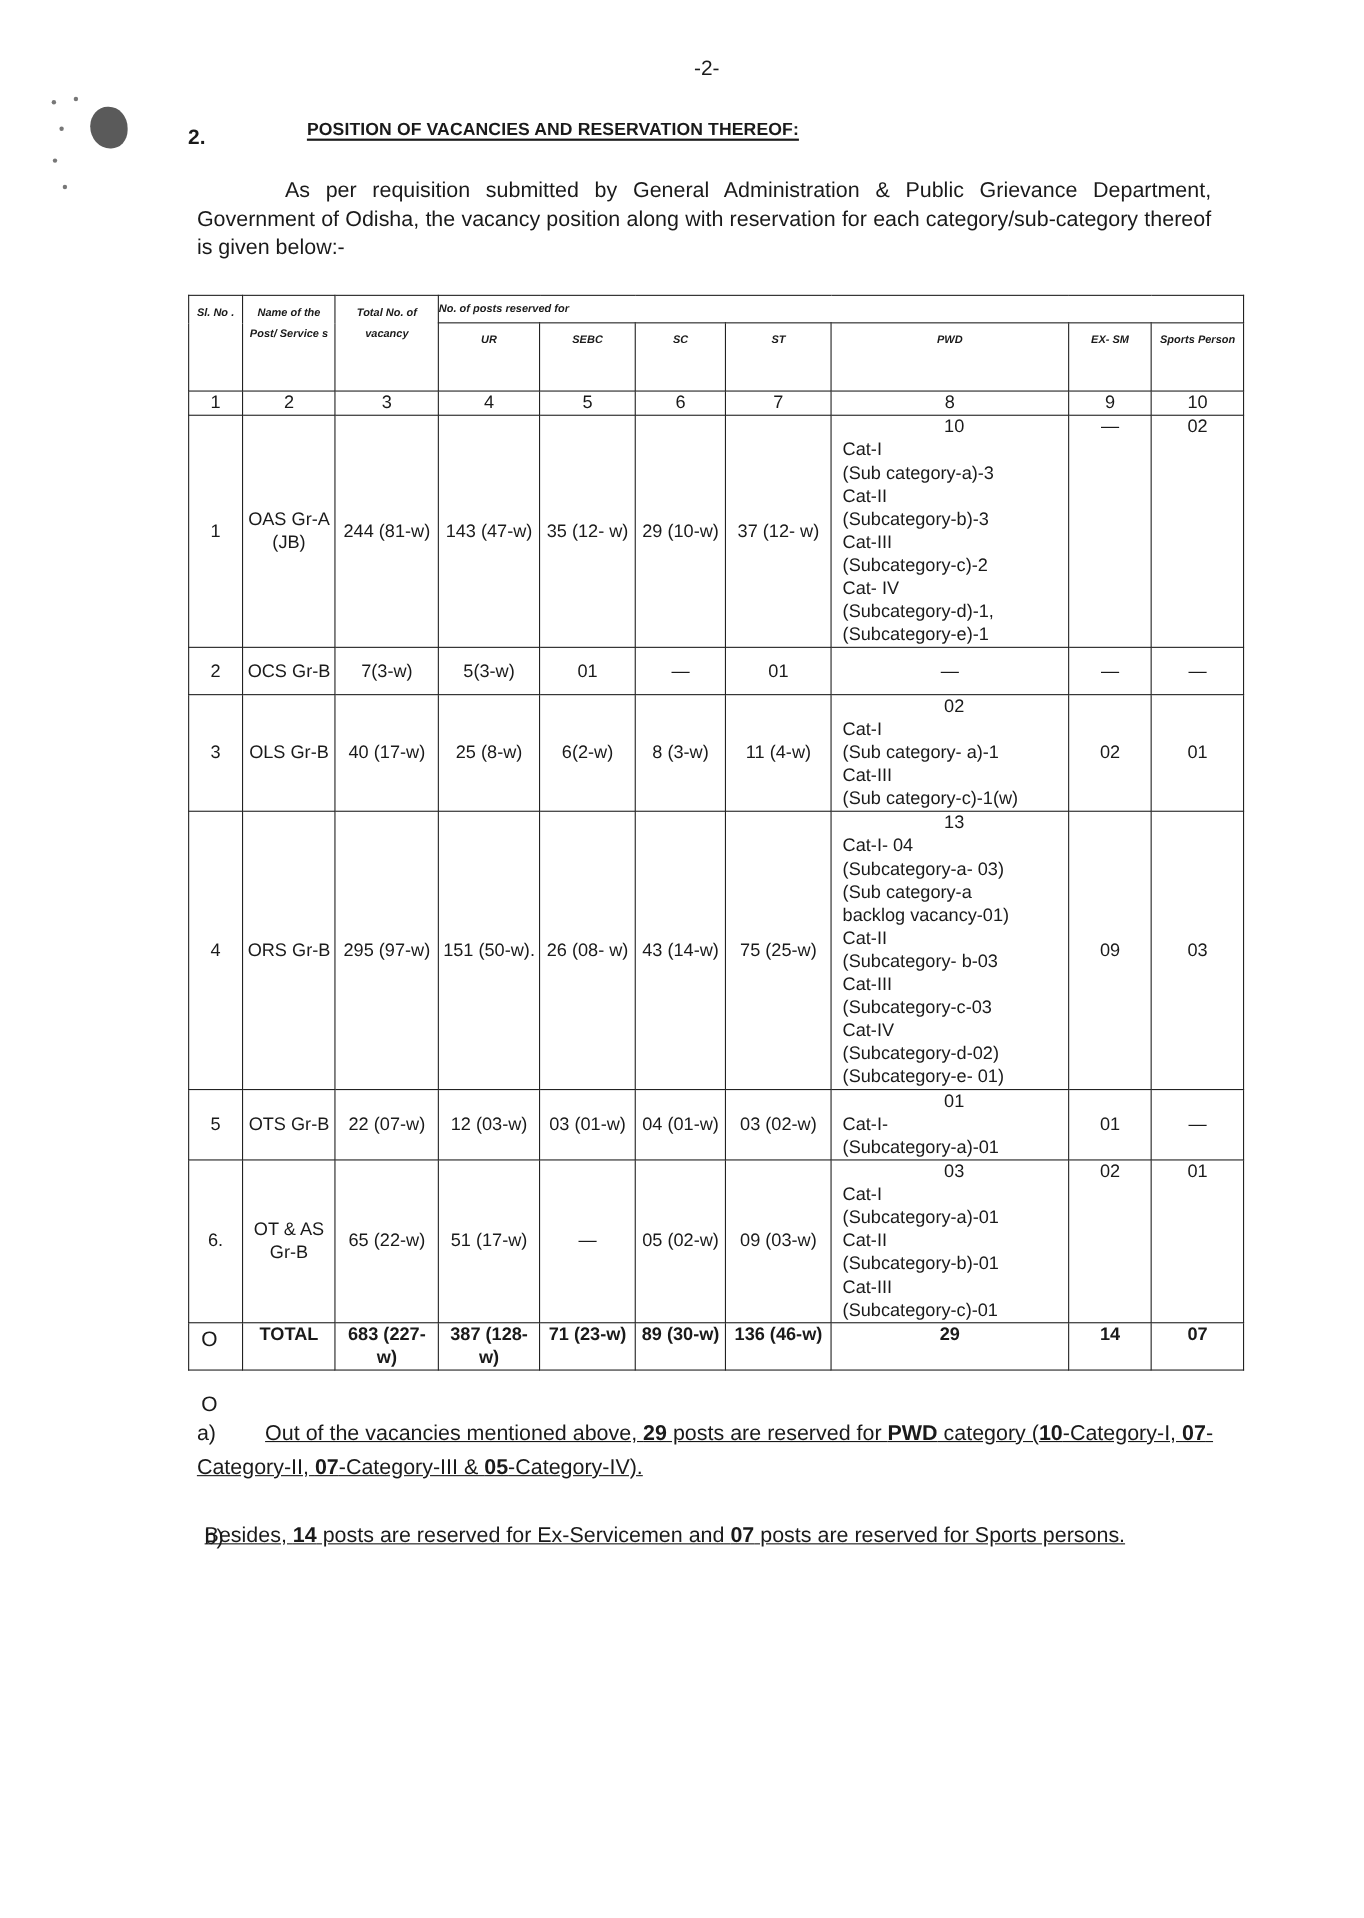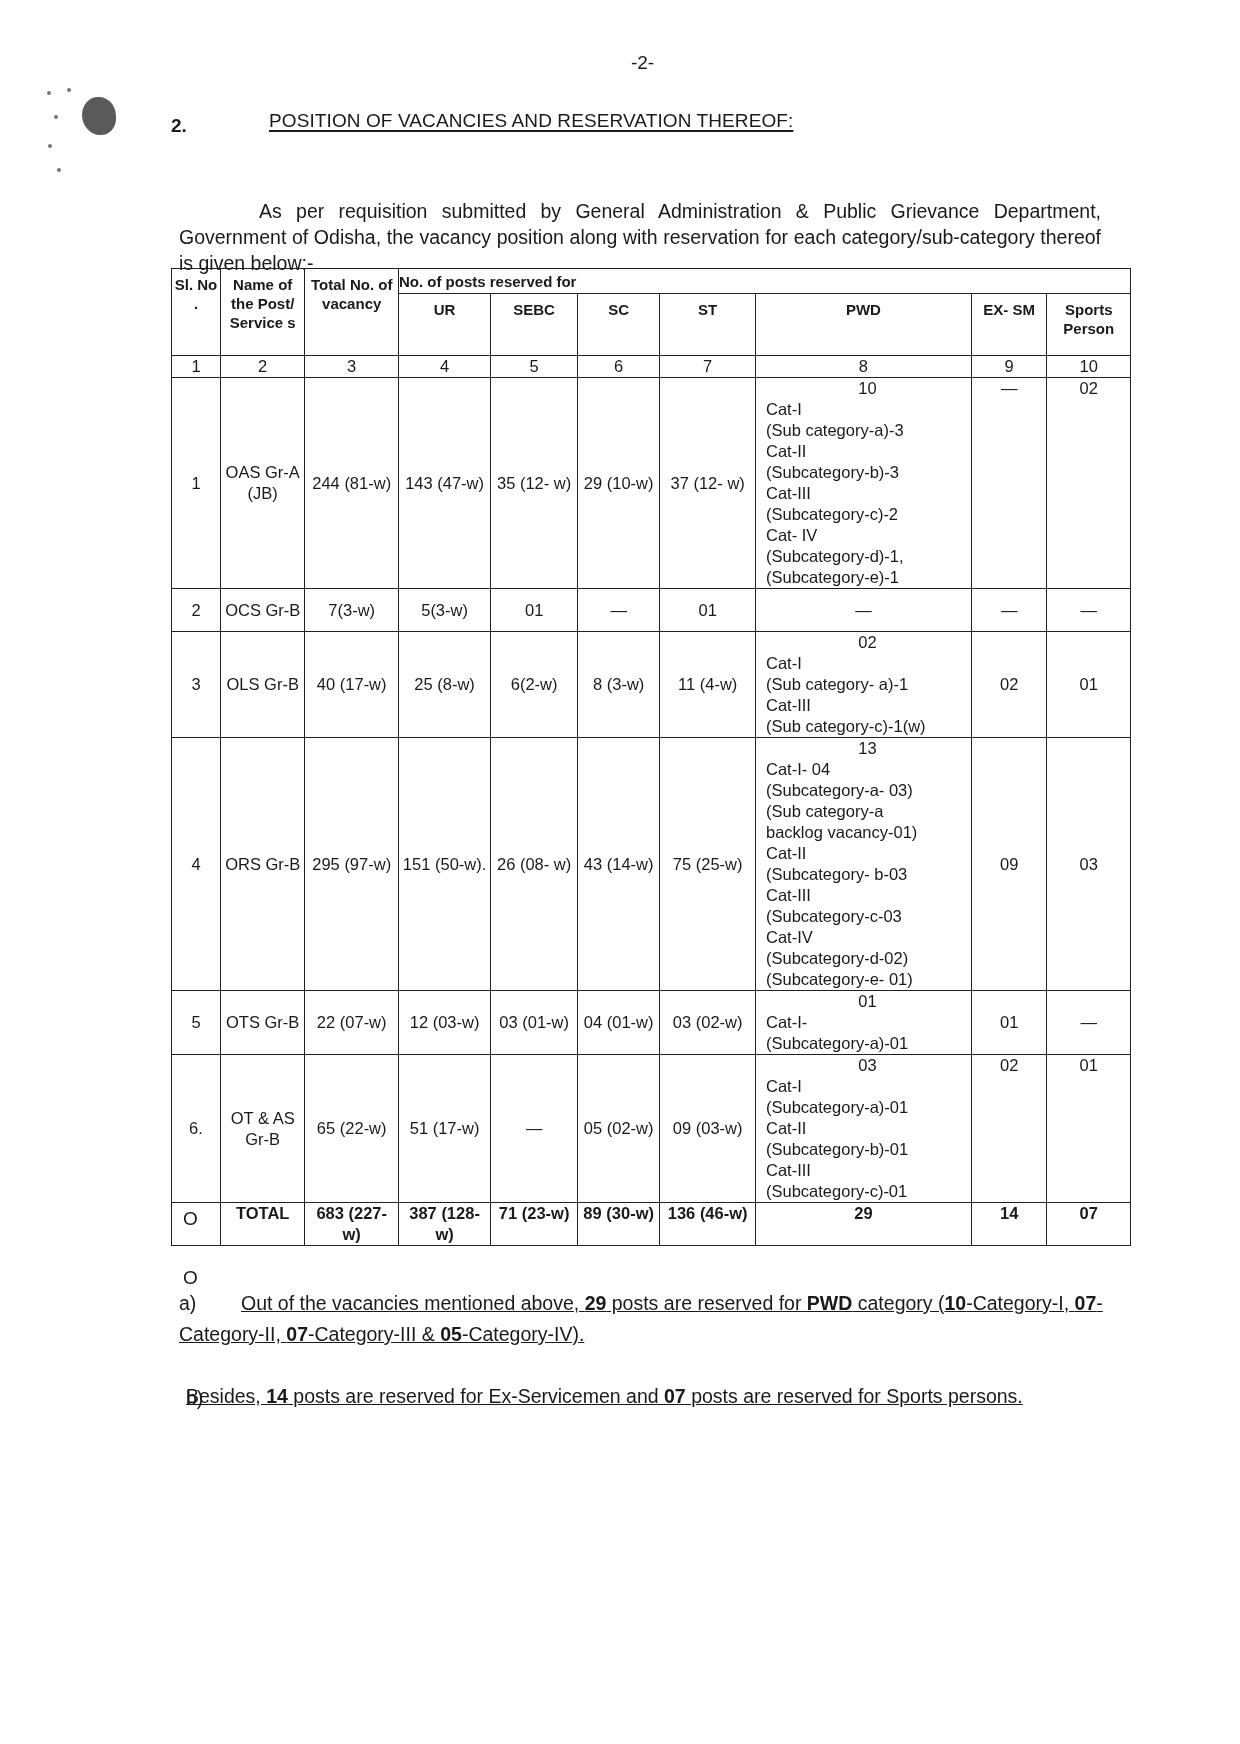--- a/index.html
+++ b/index.html
@@ -2,26 +2,26 @@
 <html><head>
 <meta charset="utf-8">
 <style>
   html, body { margin:0; padding:0; background:#ffffff; }
   body { width:1240px; height:1744px; position:relative; overflow:hidden;
          font-family:"Liberation Sans", sans-serif; color:#1a1a1a; }
   .page-num { position:absolute; top:52px; left:0; width:1240px; text-align:center; font-size:19px; padding-left:45px; box-sizing:border-box; }
   .smudge { position:absolute; left:82px; top:97px; width:34px; height:38px; border-radius:48% 52% 45% 55%; background:#5a5a5a; }
   .speck { position:absolute; width:4px; height:4px; border-radius:50%; background:#777; }
   .sec-num { position:absolute; left:171px; top:115px; font-size:19px; font-weight:bold; }
-  .sec-title { position:absolute; left:269px; top:110px; font-size:19px; font-weight:normal; text-decoration:underline; text-decoration-thickness:2px; text-underline-offset:3px; letter-spacing:0.1px; }
-  .intro { position:absolute; left:179px; top:160px; width:922px; font-size:19.5px; line-height:26px; text-align:justify;margin-top:38px; }
+  .sec-title { position:absolute; left:279px; top:110px; font-size:16px; font-weight:bold; text-decoration:underline; text-decoration-thickness:2px; text-underline-offset:3px; letter-spacing:0.1px; }
+  .intro { position:absolute; left:179px; top:160px; width:922px; font-size:19.5px; line-height:26px; text-align:justify; }
   .intro .indent { display:inline-block; width:80px; }
   table.vac { position:absolute; left:171px; top:268px; width:960px; border-collapse:collapse; font-size:16.5px; }
   table.vac td, table.vac th { border:1.3px solid #222; text-align:center; vertical-align:middle; padding:0 2px; line-height:21px; }
-  table.vac th { font-weight:bold; font-size:15px; line-height:19px; }
+  table.vac th { font-weight:bold; font-size:10px; line-height:19px;font-style:italic; }
   table.vac th.sub { vertical-align:top; padding-top:6px; }
   table.vac th.grp { text-align:left; padding-left:0; height:24px; }
   td.pwd { text-align:left !important; vertical-align:top !important; padding-left:10px !important; }
   td.pwd .pwd-total { display:block; text-align:center; }
   td.top { vertical-align:top !important; }
   td.bold { font-weight:bold; }
   .margin-o { position:absolute; left:183px; font-size:19px; }
   .note { position:absolute; font-size:19.5px; line-height:31px;text-decoration:underline; }
   .note b { font-weight:bold; }
 </style>

